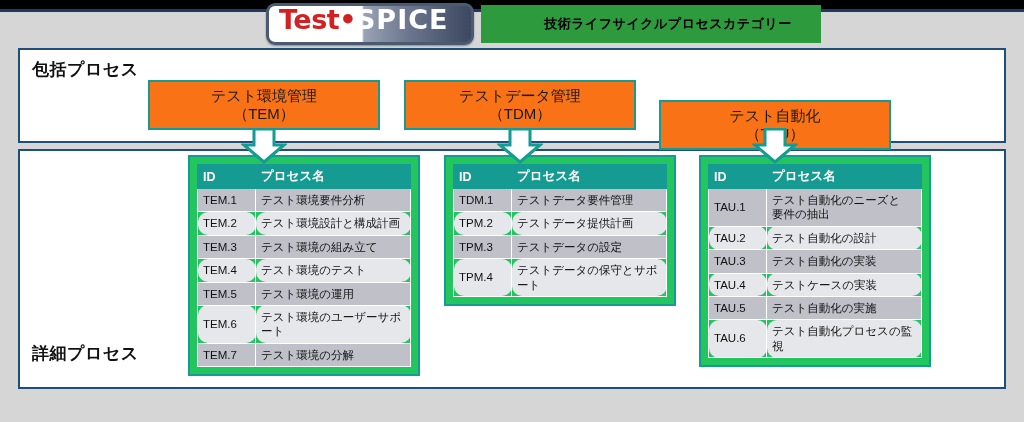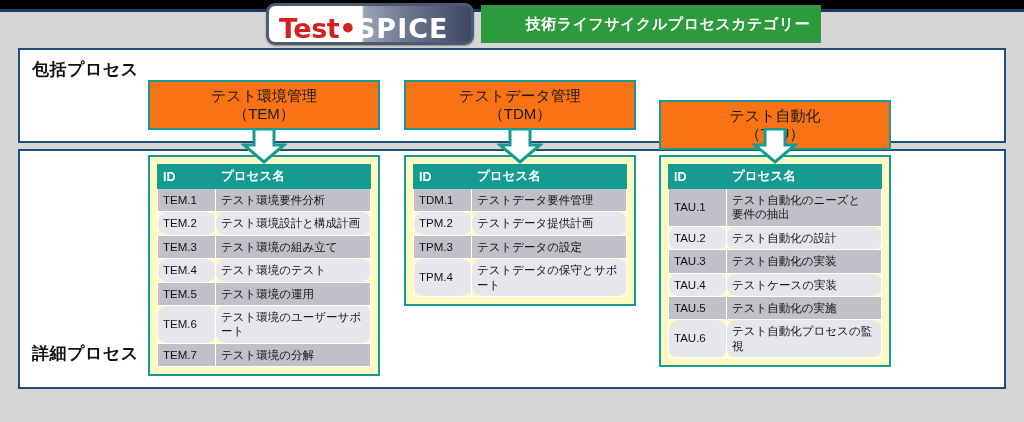--- a/index.html
+++ b/index.html
@@ -37,21 +37,21 @@
     position: absolute;
     left: 266px; top: -9px;
     width: 208px; height: 42px;
     border: 3px solid #4a5a70;
     border-radius: 9px;
     background: linear-gradient(to right,
         #ffffff 0%, #ffffff 46%,
         #9aa3b4 47%, #6d7890 68%, #3c4760 100%);
     overflow: hidden;
     display: flex;
-    align-items: flex-end;
+    align-items: flex-start;
     box-shadow: 0 1px 2px rgba(0,0,0,.35);
   }
   #logo-text {
     font-family: "DejaVu Sans", sans-serif;
     font-size: 27px;
     font-weight: bold;
     letter-spacing: -0.5px;
     white-space: nowrap;
     padding-left: 10px;
     line-height: 1;
@@ -63,22 +63,22 @@
   #banner {
     position: absolute;
     left: 481px; top: -7px;
     width: 340px; height: 38px;
     background: #2e9a3e;
     display: flex;
     align-items: center;
     justify-content: center;
   }
   #banner-text {
-    color: #ffffff;
-    font-size: 15px;
+    color: #000000;
+    font-size: 13px;
     font-weight: bold;
     letter-spacing: 0.5px;
     white-space: nowrap;
     margin-left: 34px;
   }
 
   
   .panel {
     position: absolute;
     background: #ffffff;
@@ -129,23 +129,24 @@
     height: 36px;
     z-index: 6;
   }
   #arrow-0 { left: 241px; }
   #arrow-1 { left: 497px; }
   #arrow-2 { left: 752px; }
 
   
   .table-group {
     position: absolute;
-    background: #fef9c3;
+    background: #22c55e;
     border: 2px solid #149b92;
     padding: 7px;
+    margin-left: 40px;
   }
   #group-0 { left: 148px; top: 155px; width: 232px; }
   #group-1 { left: 404px; top: 155px; width: 232px; }
   #group-2 { left: 659px; top: 155px; width: 232px; }
 
   table.proc-table {
     width: 100%;
     border-collapse: collapse;
     table-layout: fixed;
   }

